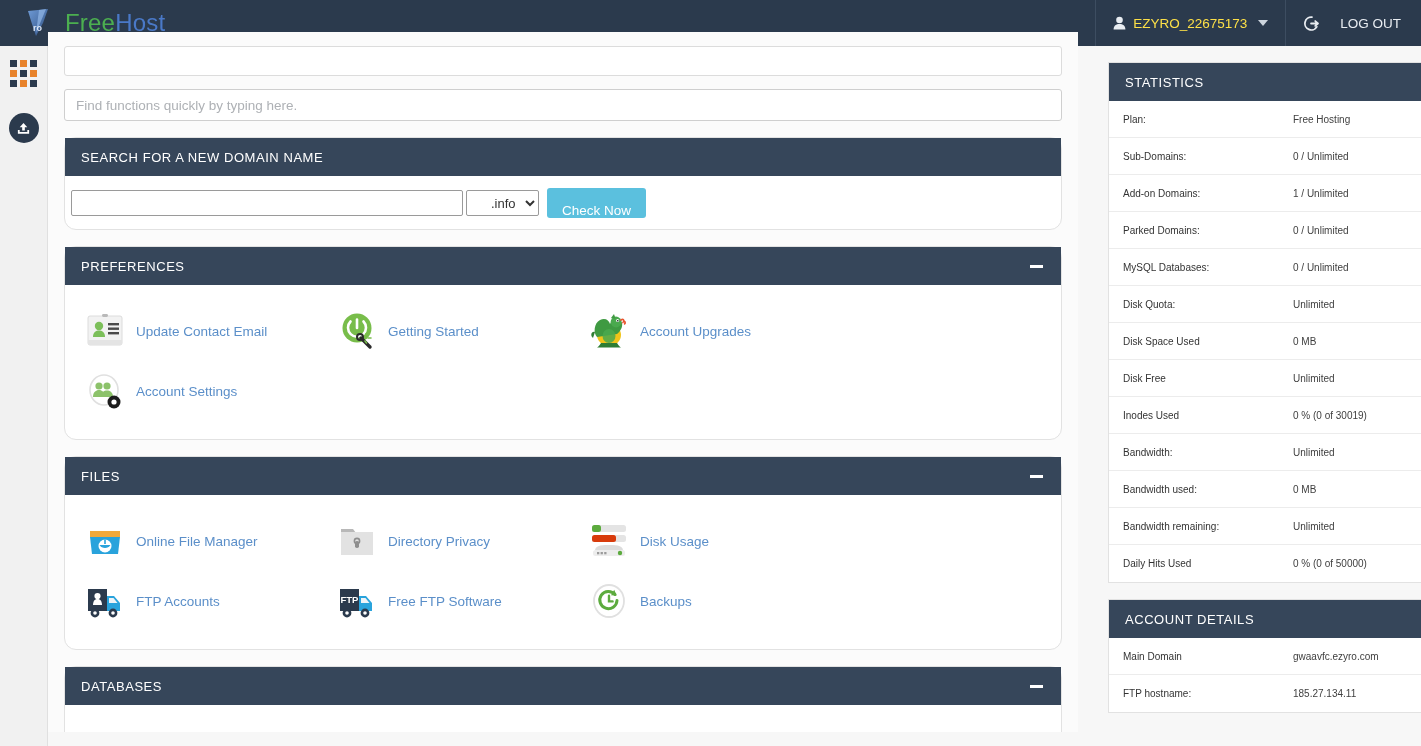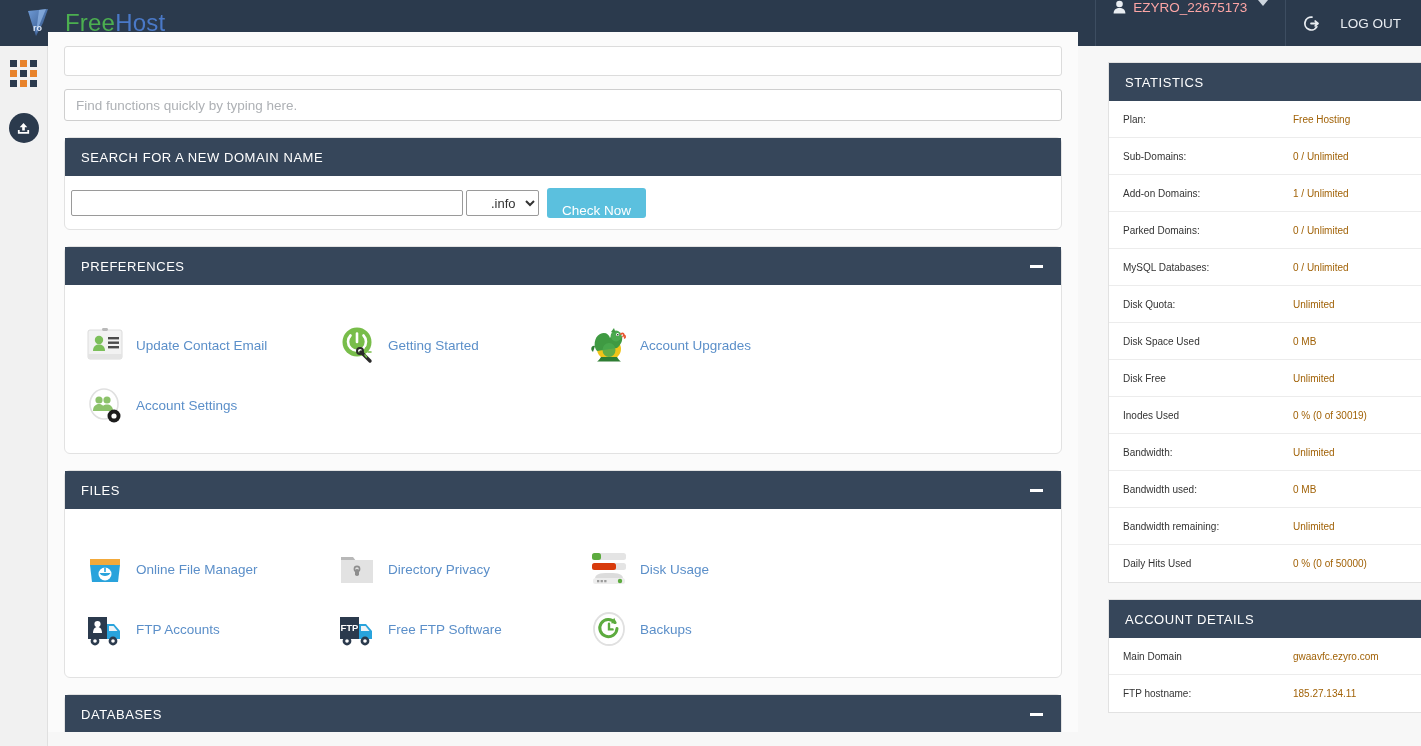--- a/index.html
+++ b/index.html
@@ -21,23 +21,23 @@
     display: flex; align-items: center;
   }
   .brand { display: flex; align-items: center; padding-left: 22px; }
   .brand-logo { width: 34px; height: 34px; position: relative; margin-right: 9px; }
   .brand-text { font-size: 24px; font-weight: 400; letter-spacing: .2px; }
   .brand-free { color: #4caf50; }
   .brand-host { color: #4a79c8; }
 
   .topbar-right { margin-left: auto; display: flex; align-items: stretch; height: 46px; }
   .user-menu {
-    display: flex; align-items: flex-start; gap: 7px;
+    display: flex; align-items: center; gap: 7px;
     padding: 0 17px;
-    color: #fca5a5; font-size: 13.5px;
+    color: #fde047; font-size: 13.5px;
     border-left: 1px solid #3d4d61;
     border-right: 1px solid #3d4d61;
     cursor: pointer;
   }
   .logout {
     display: flex; align-items: center; gap: 21px;
     padding: 0 20px 0 18px;
     color: #e9edf2; font-size: 13.5px;
     cursor: pointer;
   }
@@ -73,21 +73,21 @@
     height: 30px; background:#fff; border:1px solid #dcdcdc; border-radius:3px;
   }
   .func-search {
     margin-top: 13px; height: 32px; width: 100%;
     background:#fff; border:1px solid #cfcfcf; border-radius:3px;
     padding: 0 11px; font-size: 13.5px; color:#333;
     font-family: "Liberation Sans", sans-serif;
   }
   .func-search::placeholder { color:#aeb1b5; }
 
-  .panel { margin-top: 16px; background:#fff; border:1px solid #e2e2e2; border-radius:6px; }
+  .panel { margin-top: 16px; background:#fff; border:1px solid #e2e2e2; border-radius:12px; }
   .panel-head {
     background:#36465a; color:#fff; height:38px;
     display:flex; align-items:center; padding: 0 16px;
     font-size: 13px; letter-spacing: .55px;
   }
   .panel-head .title { font-weight: 400; }
   .collapse-btn {
     margin-left:auto; width: 18px; height: 18px;
     display:flex; align-items:center; justify-content:center;
     color:#fff; font-size:17px; line-height:1; cursor:pointer;
@@ -105,21 +105,21 @@
     font-size:13px; font-family:"Liberation Sans", sans-serif; color:#333;
     padding-left: 20px;
   }
   .check-btn {
     margin-left: 8px; height: 30px; padding: 15px 15px;
     background:#5bc0de; border:none; border-radius:3px;
     color:#fff; font-size:13.5px; cursor:pointer;
     font-family:"Liberation Sans", sans-serif;
   }
 
-  .panel-body { padding: 16px 0 18px 0; margin-top: 14px; }
+  .panel-body { padding: 16px 0 18px 0; }
   .tile-grid { display:flex; flex-wrap: wrap; }
   .tile {
     width: 252px; height: 60px;
     display:flex; align-items:center;
     padding-left: 18px;
     text-decoration:none;
   }
   .tile-icon { width:44px; height:44px; flex:0 0 44px; position:relative; margin-right: 9px; }
   .tile-label { color:#5b8fc9; font-size:13.5px; }
 
@@ -137,21 +137,21 @@
     display:flex; align-items:center; padding:0 16px;
     font-size:13px; letter-spacing:.55px;
   }
   .stat-row {
     display:flex; height:37px; align-items:center;
     border-bottom:1px solid #ececec; padding: 0 14px;
     font-size:10px; color:#333;
   }
   .stat-row:last-child { border-bottom:none; }
   .stat-key { width: 170px; }
-  .stat-val { color:#a16207; }
+  .stat-val { color:#404040; }
   .side-panel + .side-panel { margin-top: 16px; }
 
   
   .ic { position:absolute; inset:0; }
 </style>
 </head>
 <body>
 
 <div class="topbar">
   <div class="brand">

